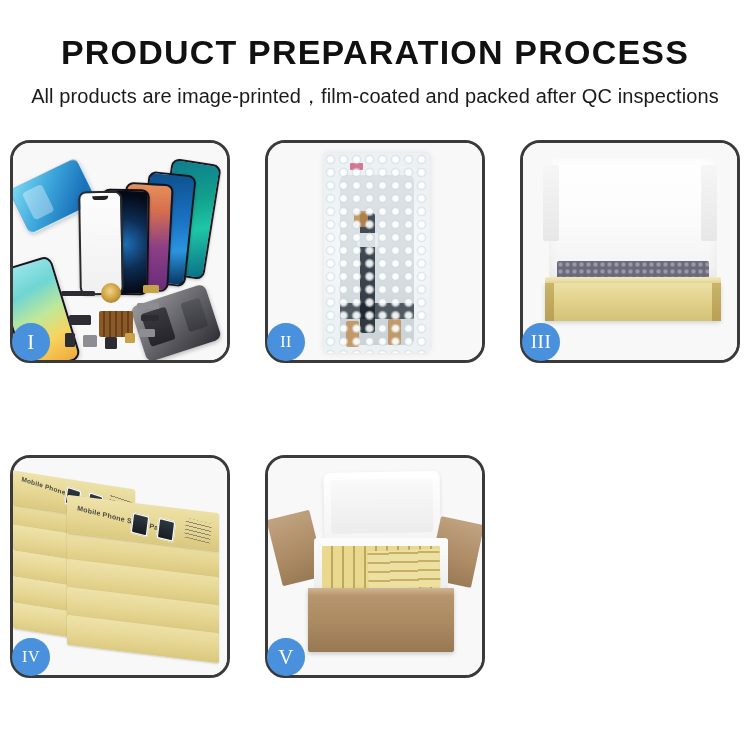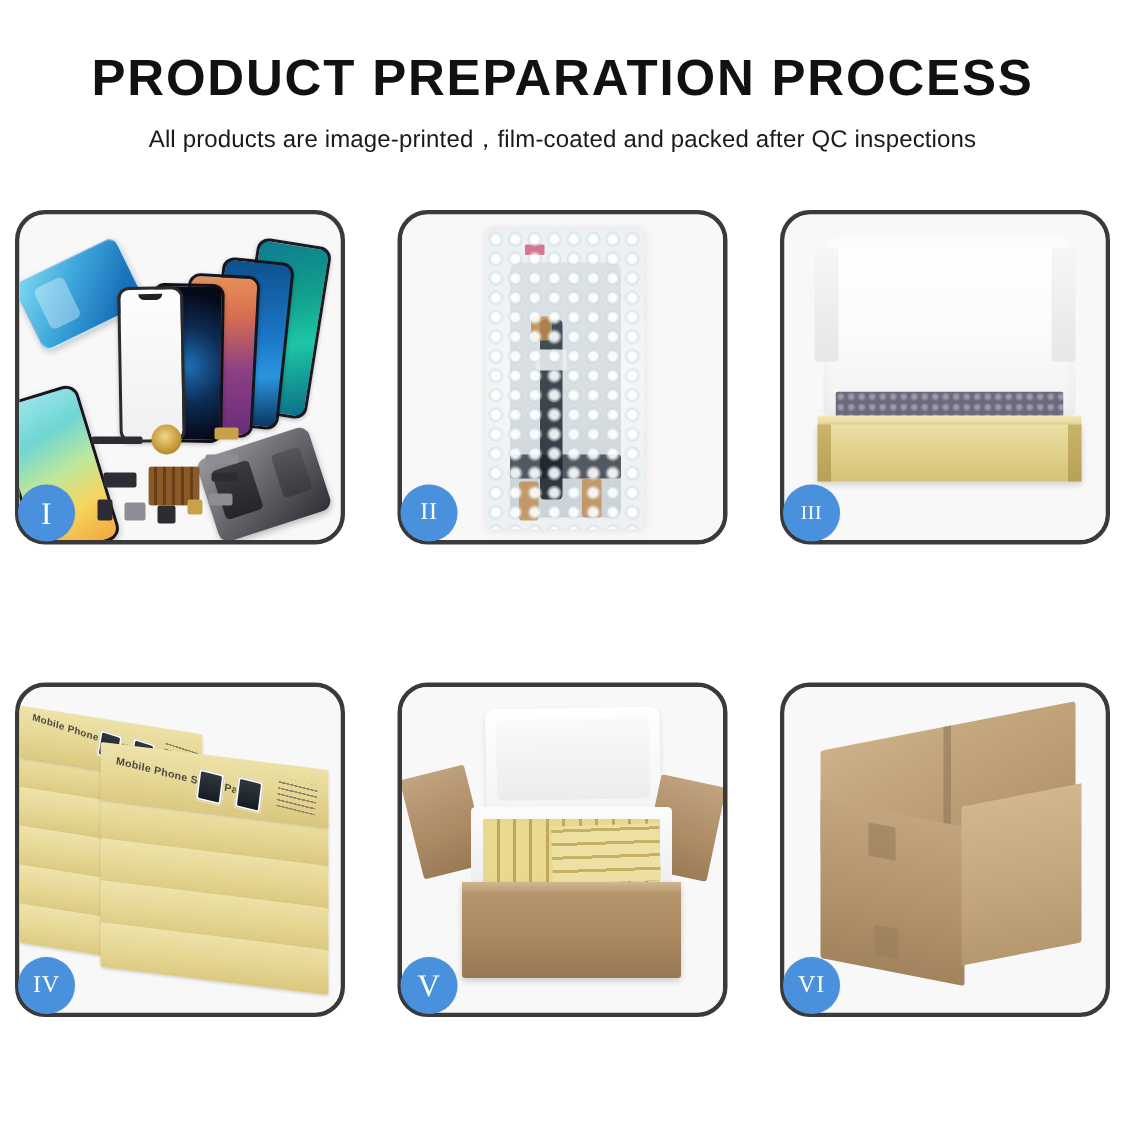--- a/index.html
+++ b/index.html
@@ -33,21 +33,21 @@
     font-size: 34px;
     font-weight: 700;
     letter-spacing: 1.2px;
     color: #111111;
     line-height: 1.1;
     margin: 0;
     white-space: nowrap;
   }
   .subtitle {
     font-family: "Liberation Sans", sans-serif;
-    font-size: 16px;
+    font-size: 20px;
     font-weight: 400;
     color: #1a1a1a;
     margin: 12px 0 0 0;
     letter-spacing: 0.1px;
     white-space: nowrap;
   }
 
   
   .grid {
     position: absolute;
@@ -90,21 +90,21 @@
     font-family: "Liberation Serif", serif;
     font-size: 21px;
     line-height: 38px;
     text-align: center;
     letter-spacing: 0.5px;
     z-index: 6;
     transform: translate(-4px, 4px);
     box-shadow: 0 0 1px rgba(0,0,0,0.15);
   }
   .badge.wide { font-size: 16px; }
-  .badge.xwide { font-size: 13px; }
+  .badge.xwide { font-size: 19px; }
 
   
   .scene { position: absolute; inset: 0; }
 
   .phone {
     position: absolute;
     border-radius: 8px;
     box-shadow: 0 1px 3px rgba(0,0,0,0.25);
   }
   
@@ -517,27 +517,15 @@
           <div class="p5-flapR"></div>
           <div class="p5-foambox"></div>
           <div class="p5-content"></div>
           <div class="p5-content2"></div>
           <div class="p5-cartonfront"></div>
         </div>
       </div>
       <div class="badge">V</div>
     </div>
 
-    <div class="panel">
-      <div class="panel-inner">
-        <div class="scene">
-          <div class="p6-topface"></div>
-          <div class="p6-front"></div>
-          <div class="p6-side"></div>
-          <div class="p6-tab1"></div>
-          <div class="p6-tab2"></div>
-        </div>
-      </div>
-      <div class="badge wide">VI</div>
-    </div>
 
   </div>
 </div>
 
 </body></html>

